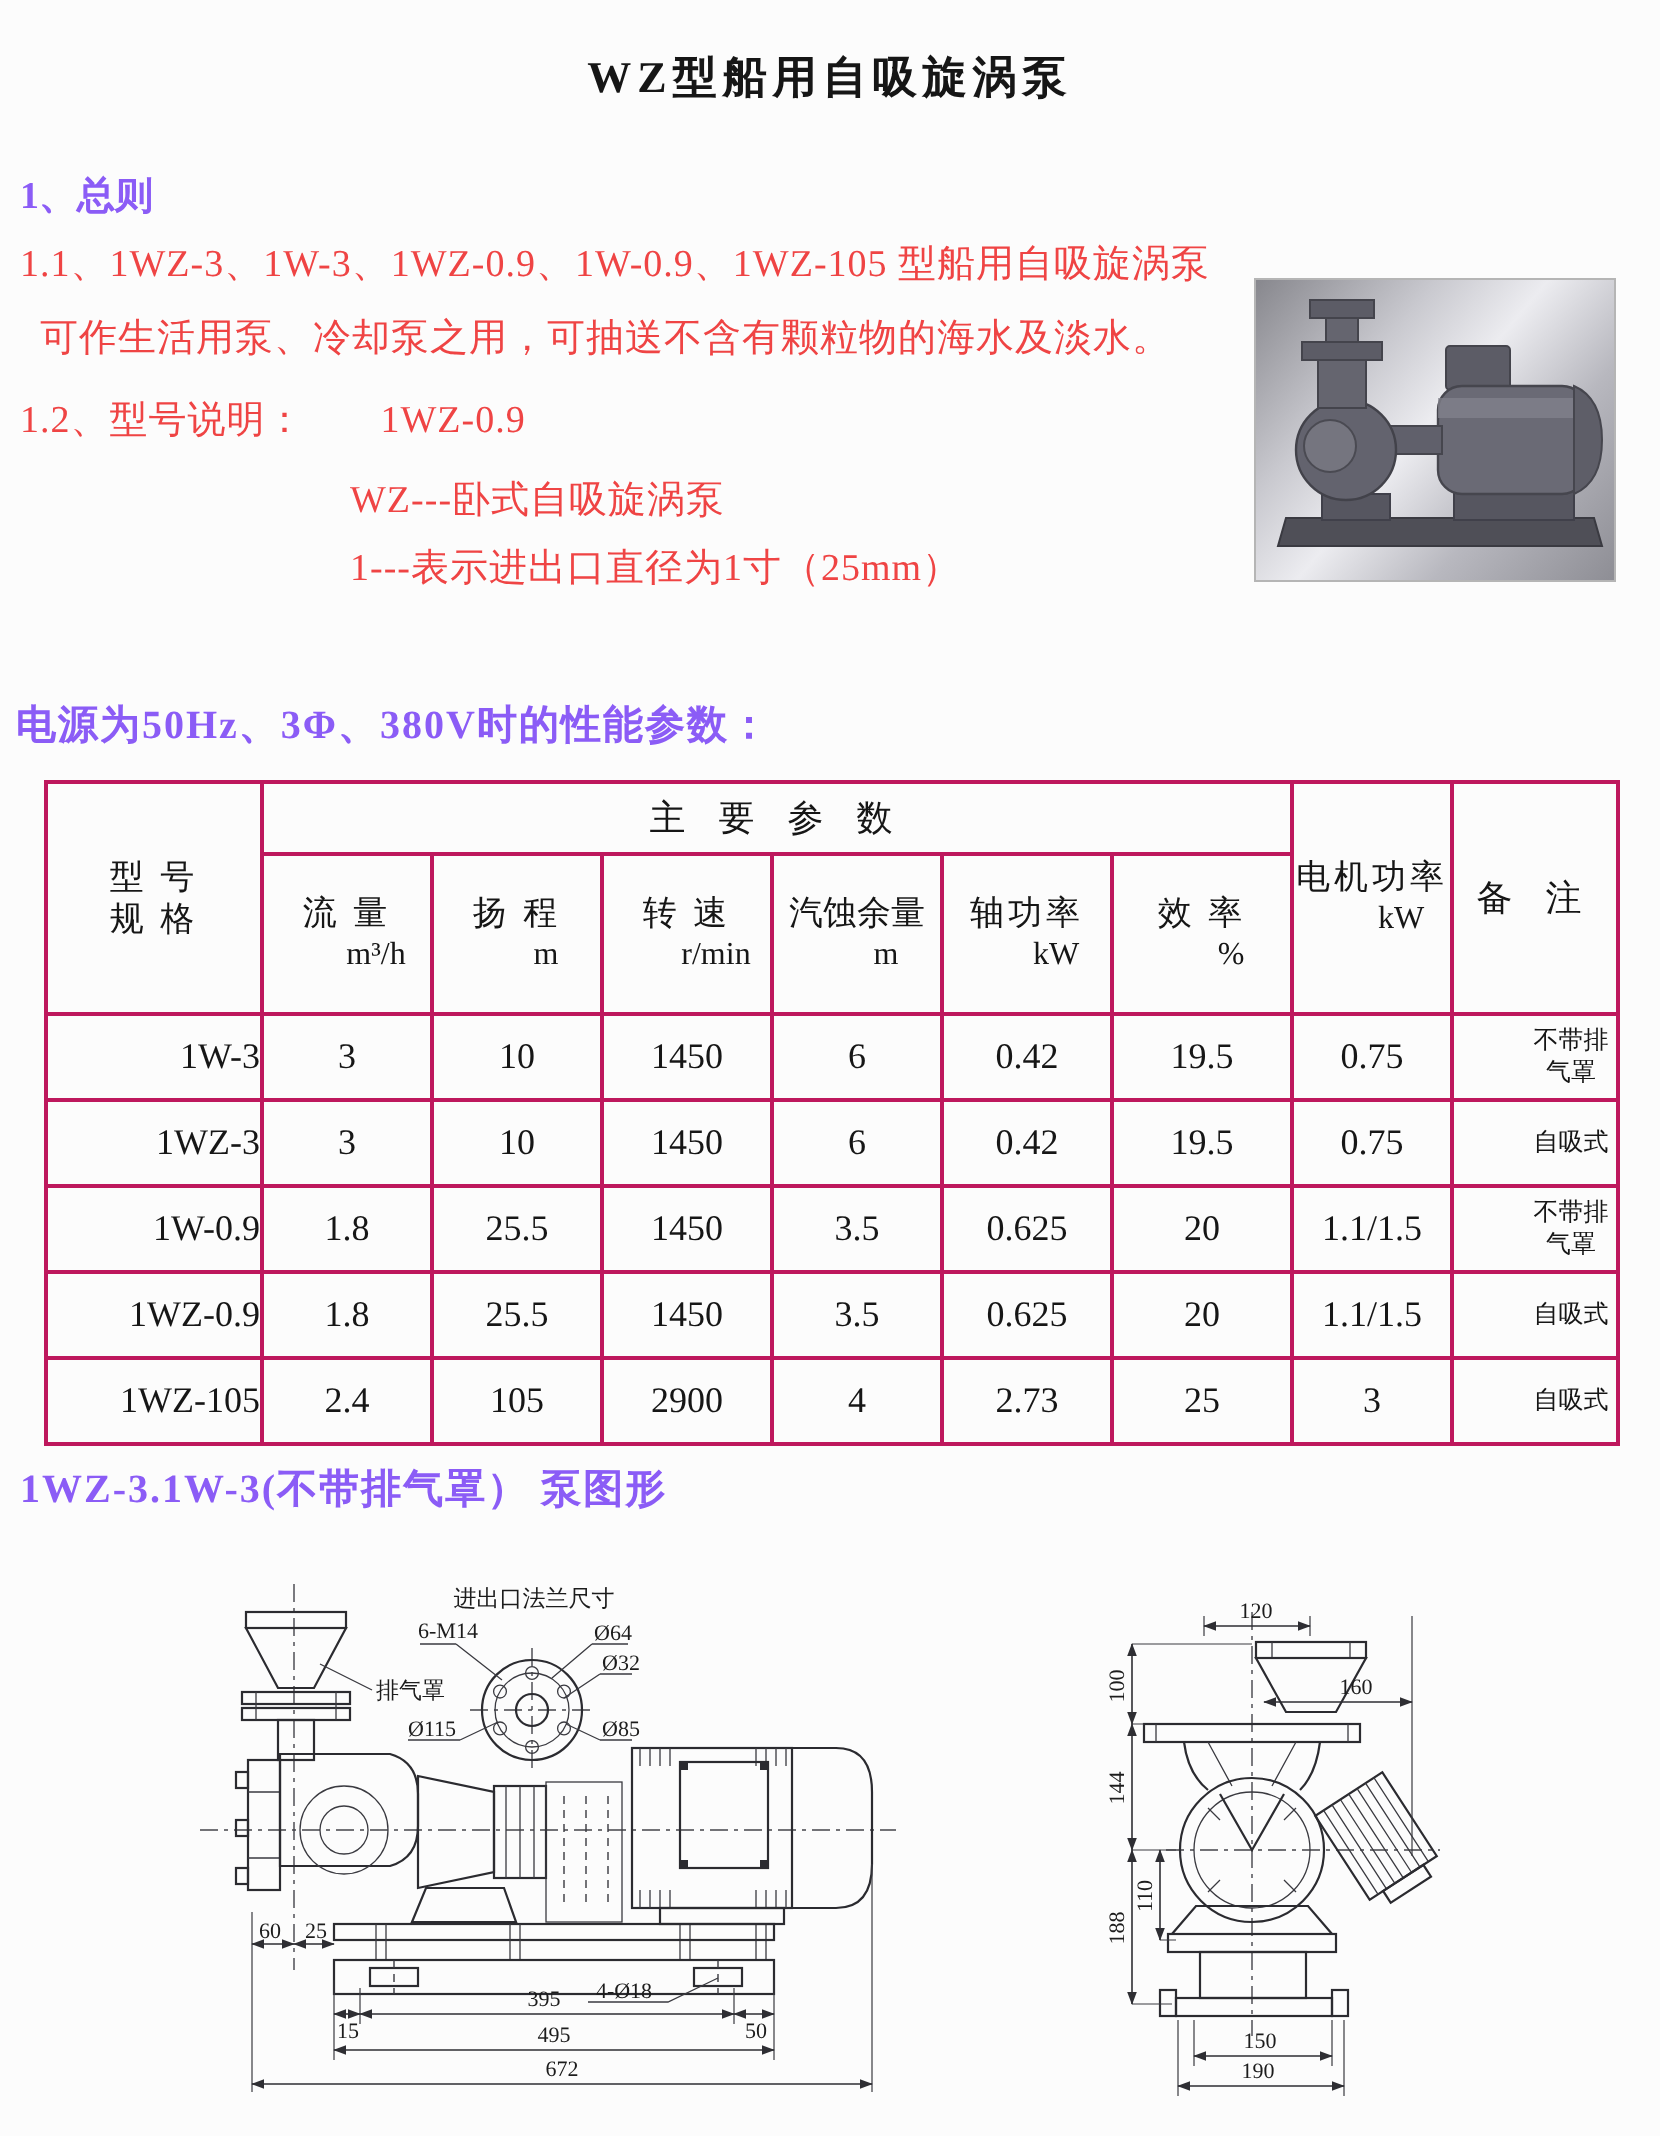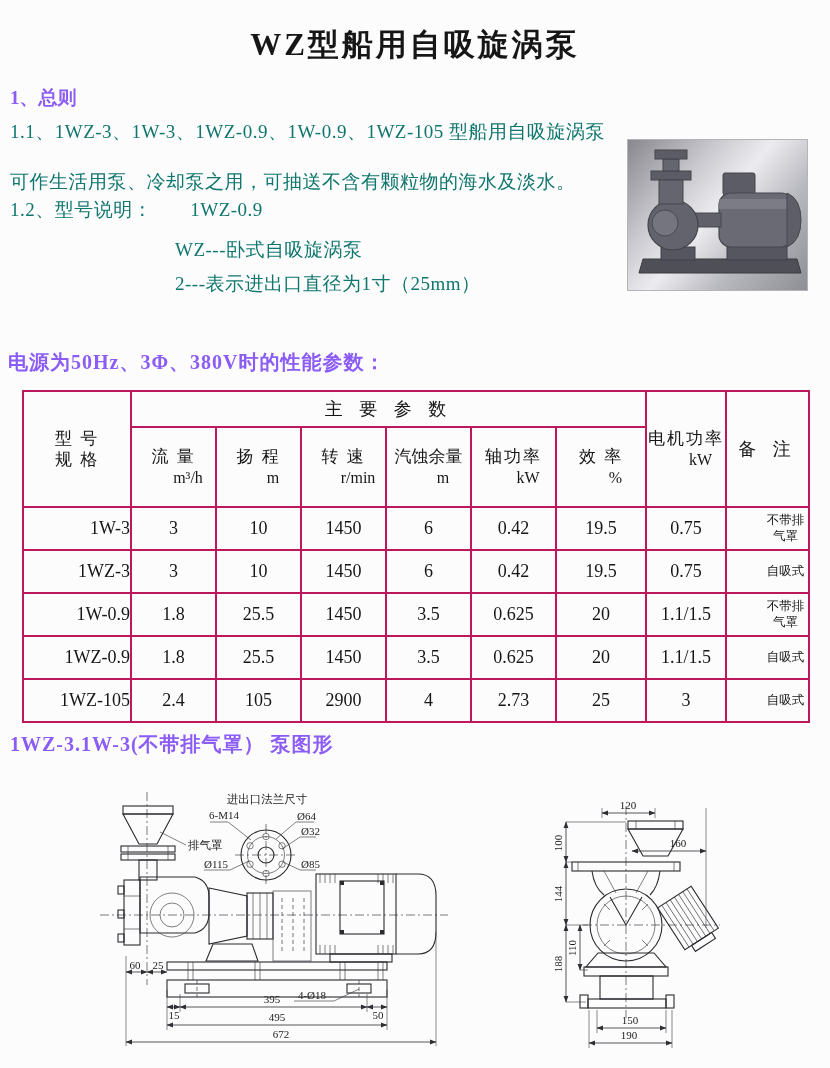--- a/index.html
+++ b/index.html
@@ -4,27 +4,27 @@
 <style>
   html,body{margin:0;padding:0;}
   body{
     width:830px;height:1068px;position:relative;overflow:hidden;
     background:#fcfcfc;color:#1b1b1b;
     font-family:"Liberation Serif","DejaVu Serif",serif;
   }
   .abs{position:absolute;}
   .doc-title{
     position:absolute;top:24px;left:0;width:830px;text-align:center;
-    font-size:31px;font-weight:bold;letter-spacing:3px;margin:0;color:#161616;
+    font-size:22px;font-weight:bold;letter-spacing:3px;margin:0;color:#161616;
   }
   .h2{font-size:20px;font-weight:bold;color:#8b5cf6;}
-  .body-text{font-size:19px;color:#0f766e;letter-spacing:0.5px;}
+  .body-text{font-size:19px;color:#ef4444;letter-spacing:0.5px;}
   .pos-general{left:10px;top:85px;font-size:19px;}
   .pos-p11a{left:10px;top:119px;}
-  .pos-p11b{left:10px;top:156px;margin-top:13px;}
+  .pos-p11b{left:20px;top:156px;}
   .pos-p12{left:10px;top:197px;}
   .pos-p12 .val{margin-left:38px;}
   .pos-expl1{left:175px;top:237px;}
   .pos-expl2{left:175px;top:271px;}
   .photo{
     left:627px;top:139px;width:181px;height:152px;
     background:linear-gradient(130deg,#86868c 0%,#c9c9cf 30%,#ececf0 48%,#b8b8bf 70%,#8d8d94 100%);
     box-shadow:0 0 0 1px #b5b5b5 inset;
   }
   .pos-perf{left:8px;top:349px;letter-spacing:1px;}
@@ -64,21 +64,21 @@
 
   <h1 class="doc-title">WZ型船用自吸旋涡泵</h1>
 
   <div class="abs h2 pos-general">1、总则</div>
   <div class="abs body-text pos-p11a">1.1、1WZ-3、1W-3、1WZ-0.9、1W-0.9、1WZ-105 型船用自吸旋涡泵</div>
   <div class="abs body-text pos-p11b">可作生活用泵、冷却泵之用，可抽送不含有颗粒物的海水及淡水。</div>
   <div class="abs body-text pos-p12">
     <span>1.2、型号说明：</span><span class="val">1WZ-0.9</span>
   </div>
   <div class="abs body-text pos-expl1">WZ---卧式自吸旋涡泵</div>
-  <div class="abs body-text pos-expl2">2---表示进出口直径为1寸（25mm）</div>
+  <div class="abs body-text pos-expl2">1---表示进出口直径为1寸（25mm）</div>
 
   <div class="abs photo">
     <svg width="181" height="152" viewBox="0 0 181 152">
       <polygon points="16,120 170,120 174,134 12,134" fill="#4f4f57" stroke="#3a3a41" stroke-width="1"></polygon>
       <rect x="100" y="106" width="60" height="15" fill="#565660" stroke="#40404a" stroke-width="1"></rect>
       <rect x="34" y="108" width="34" height="13" fill="#565660" stroke="#40404a" stroke-width="1"></rect>
       <rect x="96" y="34" width="32" height="22" rx="2" fill="#5c5c66" stroke="#44444c" stroke-width="1"></rect>
       <rect x="92" y="54" width="74" height="54" rx="12" fill="#6a6a75" stroke="#46464e" stroke-width="1.2"></rect>
       <rect x="92" y="60" width="74" height="10" fill="#84848f" opacity="0.7"></rect>
       <path d="M160,54 q14,6 14,27 q0,21 -14,27 z" fill="#5e5e68" stroke="#46464e" stroke-width="1"></path>

